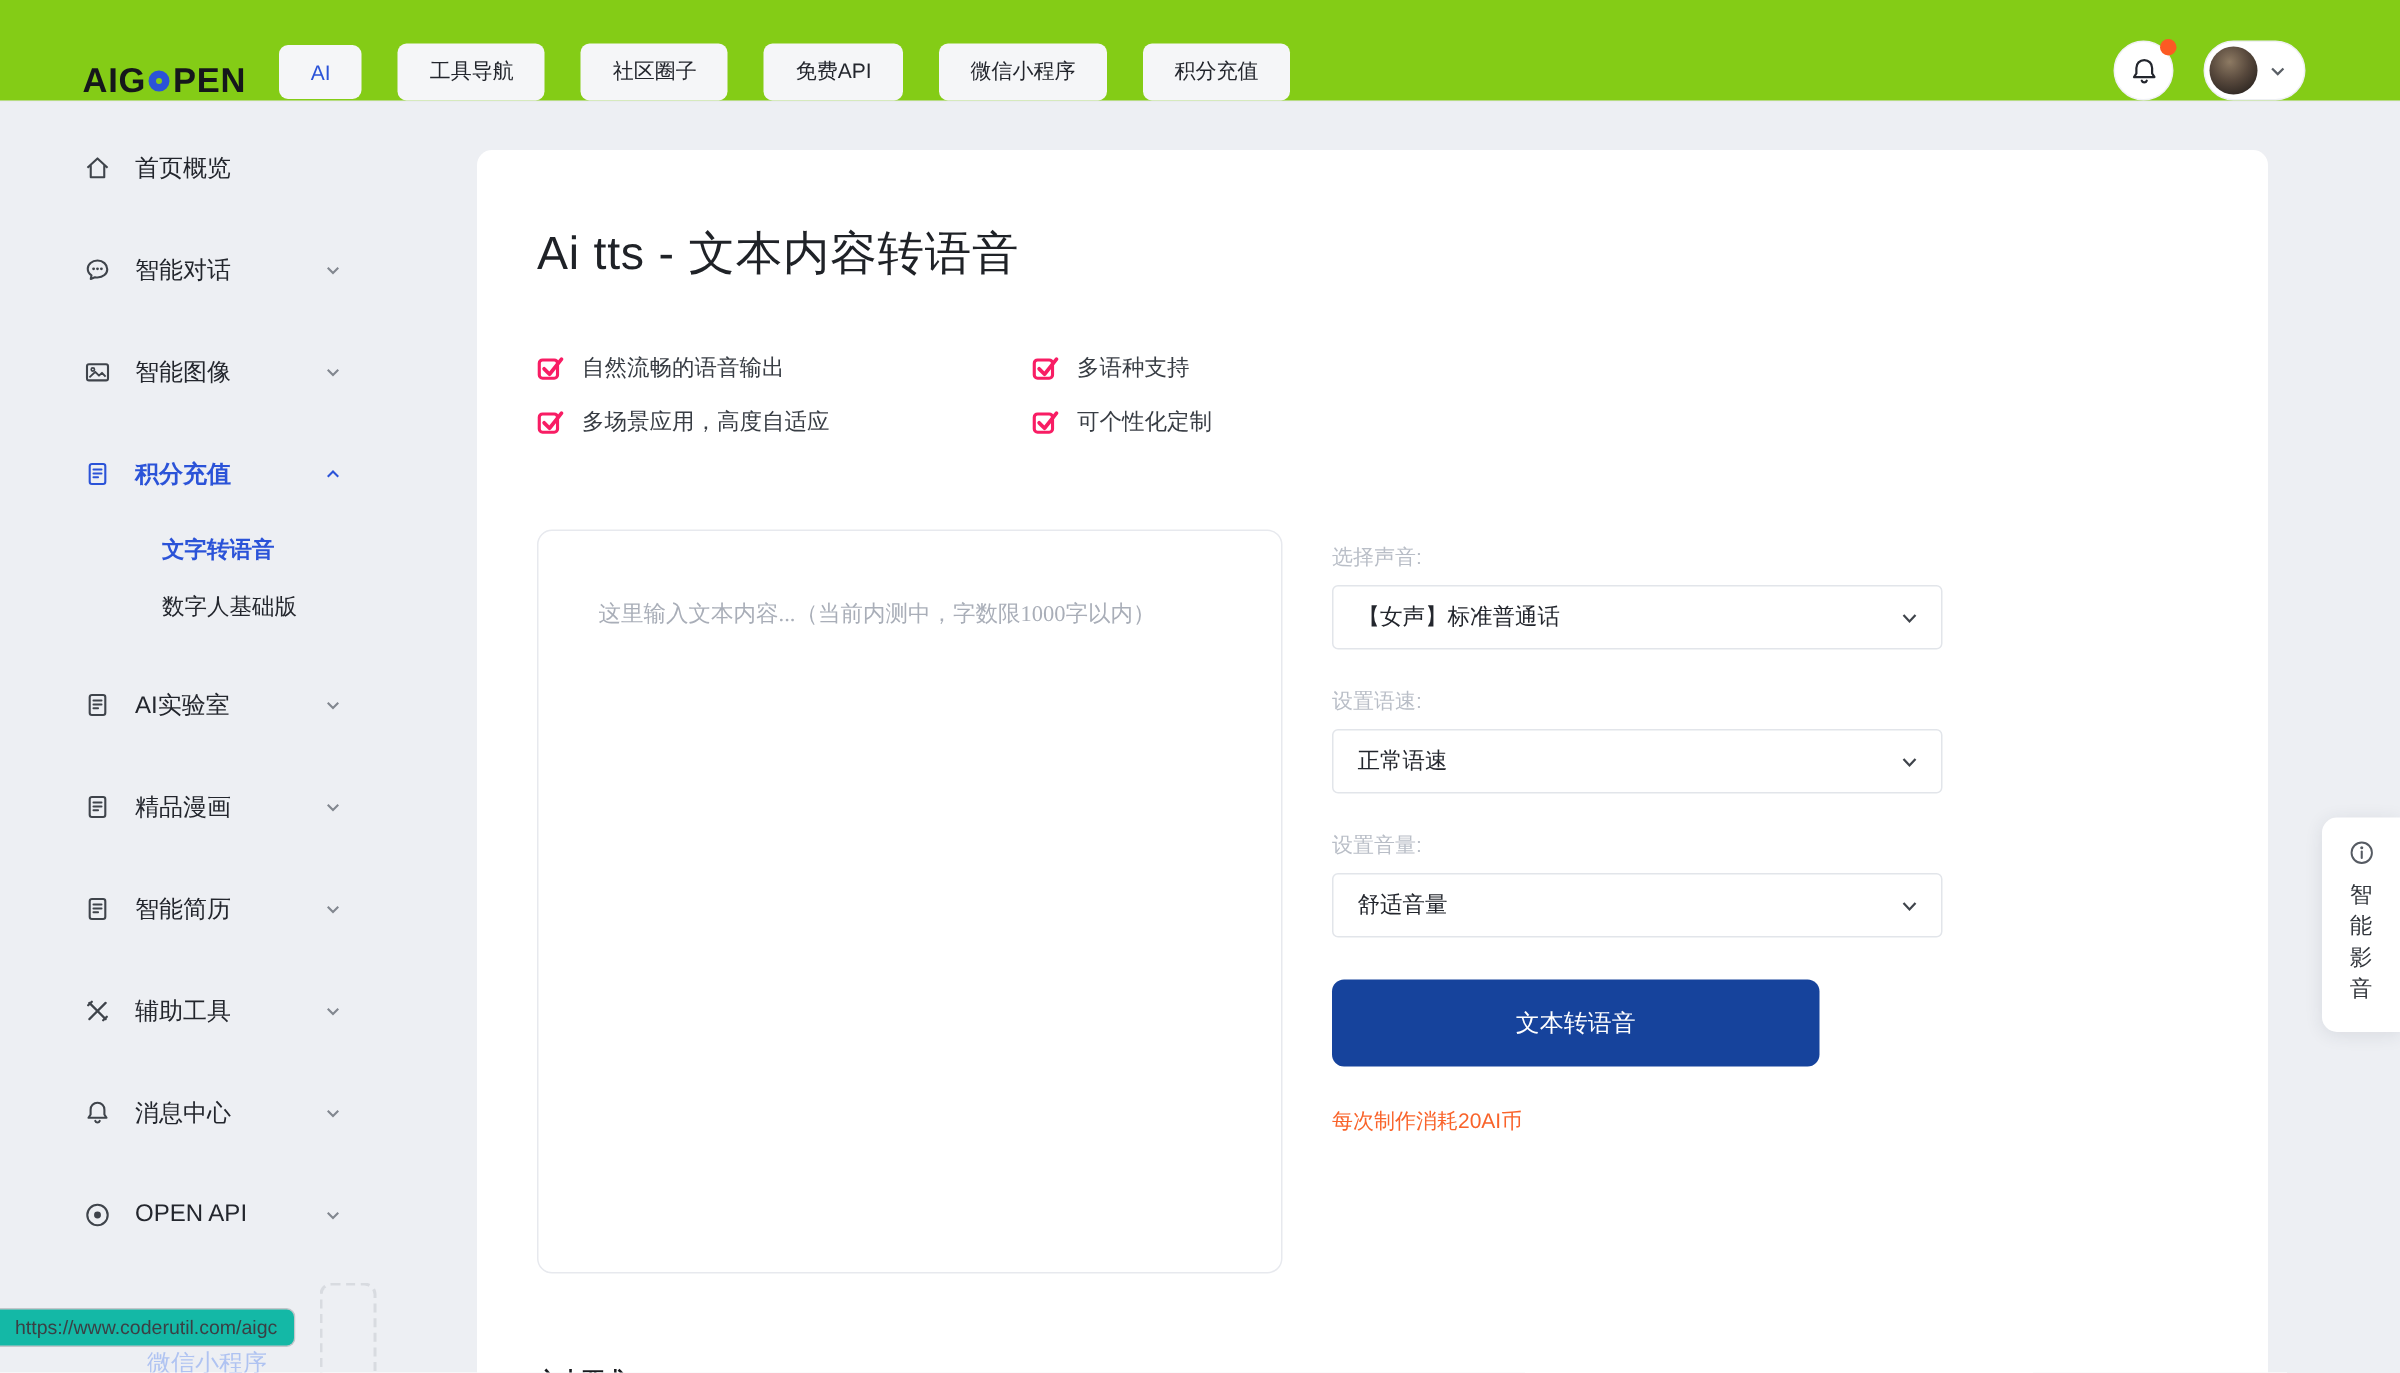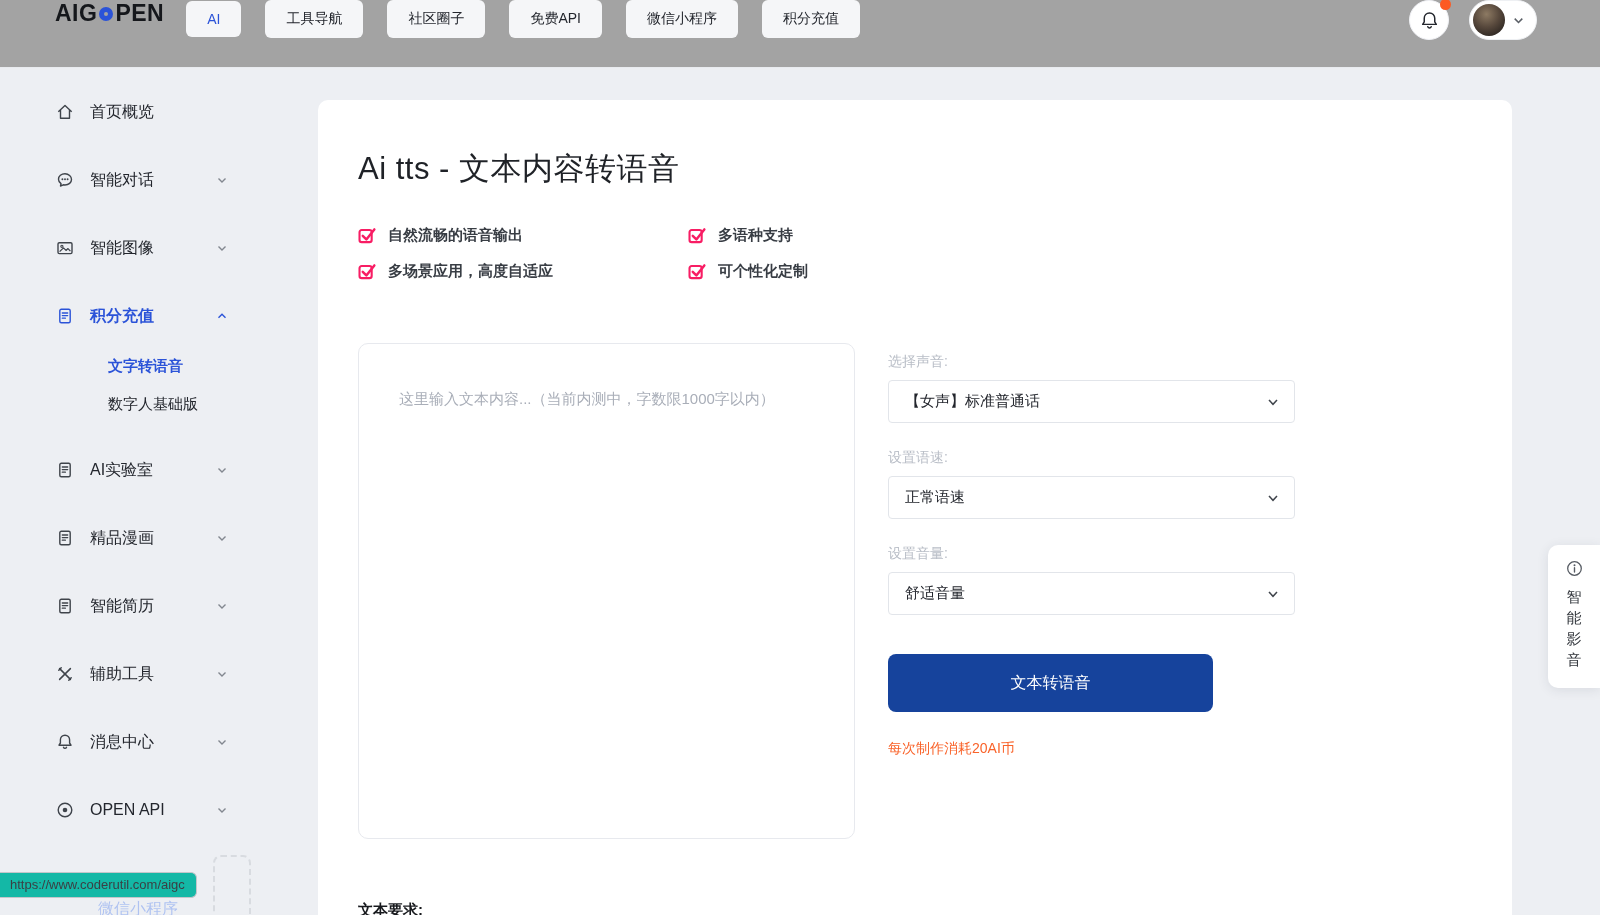--- a/index.html
+++ b/index.html
@@ -8,22 +8,22 @@
     position:relative;
     background:#edeff3;
     font-family:"Liberation Sans","DejaVu Sans",sans-serif;
     color:#23262d;
   }
   svg { display:block; }
 
   
   .topbar {
     position:absolute; top:0; left:0; right:0; height:68px;
-    background:#a3a3a3; border-bottom:1px solid #e9ebef;
-    display:flex; align-items:flex-start;
+    background:#84cc16; border-bottom:1px solid #e9ebef;
+    display:flex; align-items:flex-end;
     padding:0 63px 0 55px; z-index:20;
   }
   .logo { display:flex; align-items:center; font-size:23px; font-weight:800;
           color:#15171b; letter-spacing:.5px; margin-right:22px; }
   .logo .ring { width:14px; height:14px; border:5px solid #2b53d8; border-radius:50%;
                 display:inline-block; margin:0 2px; }
   .nav { display:flex; gap:24px; align-items:center; }
   .chip { background:#f5f6f8; border-radius:6px; padding:10px 21px;
           font-size:14px; color:#23262d; cursor:pointer; white-space:nowrap; }
   .chip.active { color:#2b53d8; }
@@ -50,36 +50,36 @@
   .side-item.tight { margin-bottom:22px; }
   .sub-list { margin:0 0 38px 0; padding-left:53px; }
   .sub-item { height:24px; margin-bottom:14px; font-size:15px; color:#23262d;
               display:flex; align-items:center; cursor:pointer; white-space:nowrap; }
   .sub-item.active { color:#2b53d8; font-weight:700; }
 
   
   .main-card { position:absolute; top:100px; left:318px; width:1194px; height:840px;
                background:#fff; border-radius:10px; padding:48px 40px; z-index:1; }
   .page-title { font-size:31px; font-weight:500; color:#1f2227; letter-spacing:.5px; }
-  .features { margin-top:36px; display:grid; grid-template-columns:330px auto;
-              row-gap:17px; width:640px;font-weight:bold; }
+  .features { margin-top:46px; display:grid; grid-template-columns:330px auto;
+              row-gap:17px; width:640px; }
   .feature { display:flex; align-items:center; gap:11px; font-size:15px; color:#383d44; }
   .feature .fk { flex:none; }
   .content-row { display:flex; margin-top:62px; gap:33px; align-items:flex-start; }
   .tts-textarea { width:497px; height:496px; border:1px solid #e7e9ee; border-radius:10px;
                   padding:46px 40px; font-size:15px; color:#23262d; resize:none; outline:none;
-                  font-family:Liberation Sans, sans-serif; background:#fff; }
+                  font-family:Liberation Serif, serif; background:#fff; }
   .tts-textarea::placeholder { color:#a9aeb8; }
   .form-col { width:407px; padding-top:10px; }
   .f-label { font-size:14px; line-height:17px; color:#b9bec7; margin-bottom:10px; }
   .f-select { height:43px; border:1px solid #e2e5ea; border-radius:4px; background:#fff;
               display:flex; align-items:center; justify-content:space-between;
               padding:0 14px 0 16px; font-size:15px; color:#23262d; margin-bottom:26px;
               cursor:pointer; }
-  .convert-btn { margin-top:39px; width:325px; height:58px; border:none; border-radius:8px;
+  .convert-btn { margin-top:28px; width:325px; height:58px; border:none; border-radius:8px;
                  background:#16439c; color:#ffffff; font-size:16px; cursor:pointer;
                  display:flex; align-items:center; justify-content:center;
                  font-family:"Liberation Sans","DejaVu Sans",sans-serif; }
   .cost-note { margin-top:28px; font-size:14px; color:#f9632a; }
   .req-label { margin-top:62px; font-size:15px; font-weight:700; color:#17191d; }
 
   
   .help-tab { position:absolute; right:0; top:545px; width:52px; z-index:30;
               background:#fff; border-radius:10px 0 0 10px;
               box-shadow:0 2px 12px rgba(40,50,70,.10);

